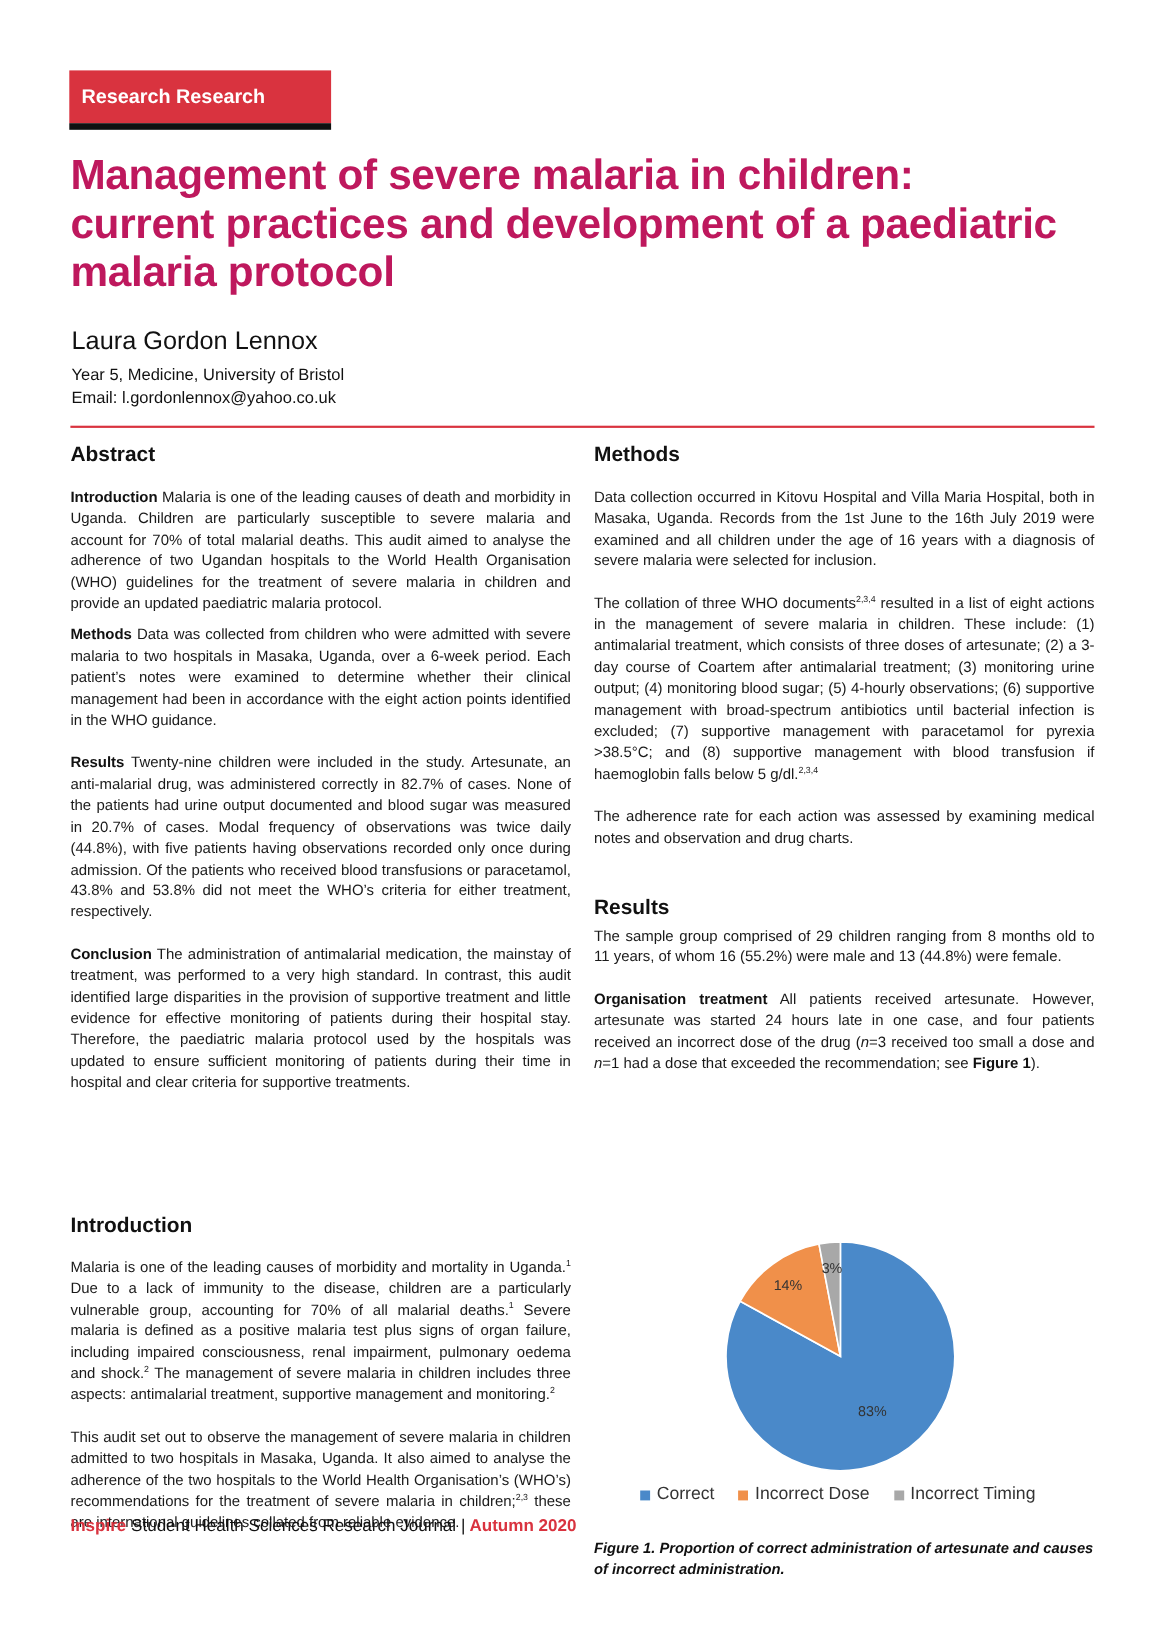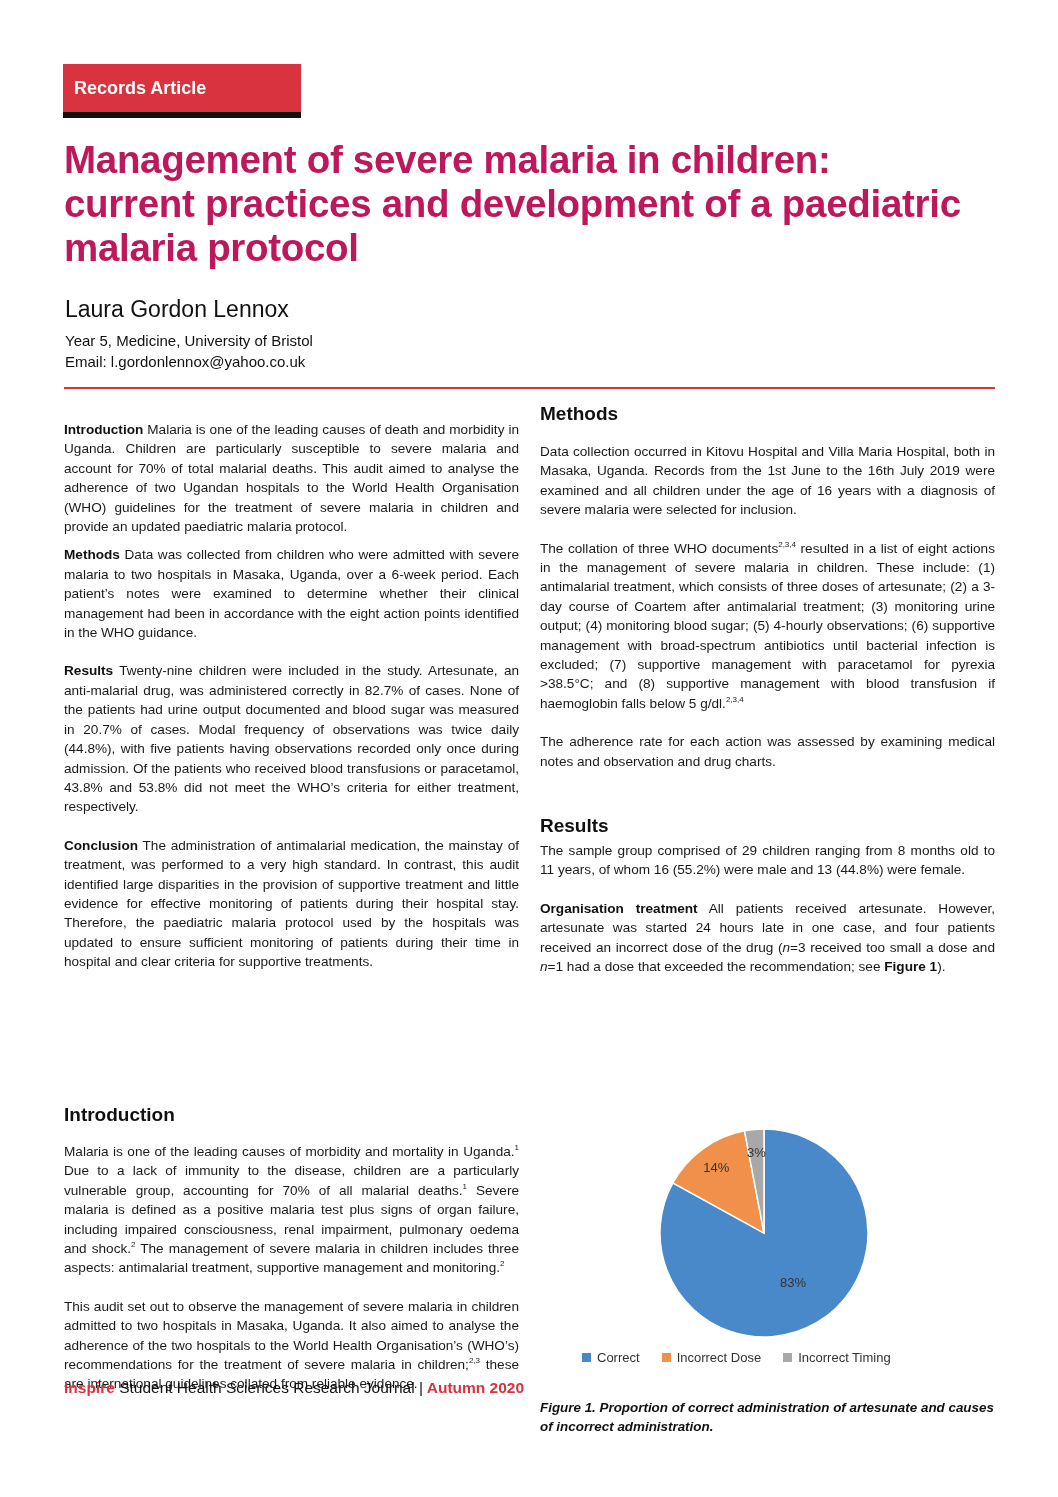--- a/index.html
+++ b/index.html
@@ -18,46 +18,47 @@
     .col { position: absolute; width: 455px; }
     .col-left { left: 64px; }
     .col-right { left: 540px; }
 
     h2 { font-family: "Liberation Sans", sans-serif; font-weight: bold; font-size: 19px; color: #111; }
     p.body { font-family: "Liberation Sans", sans-serif; font-size: 13.6px; line-height: 19.4px; text-align: justify; color: #1a1a1a; }
     p.body b { font-weight: bold; color: #111; }
     sup { font-size: 8px; line-height: 0; vertical-align: super; }
 
     .chart { position: absolute; left: 570px; top: 1115px; width: 420px; height: 260px; }
-    .legend { position: absolute; left: 582px; top: 1350px; font-family: "Liberation Sans", sans-serif; font-size: 13px; color: #333; display: flex; gap: 22px; }
+    .legend { position: absolute; left: 582px; top: 1350px; font-family: "Liberation Sans", sans-serif; font-size: 16px; color: #333; display: flex; gap: 22px; }
     .legend-item { display: flex; align-items: center; gap: 6px; }
     .swatch { width: 9px; height: 9px; display: inline-block; }
 
     .caption { position: absolute; left: 540px; top: 1398px; width: 458px; font-family: "Liberation Sans", sans-serif; font-weight: bold; font-size: 13.4px; line-height: 19px; color: #111; font-style: italic; }
 
     .footer { position: absolute; left: 64px; top: 1379px; font-family: "Liberation Sans", sans-serif; font-size: 15.5px; color: #111; }
     .footer .red { color: #d9333f; font-weight: bold; }
   </style>
 </head>
 <body>
 
 <div class="badge">
-  <div class="badge-red">Records Article</div>
+  <div class="badge-red">Research Research</div>
   <div class="badge-black"></div>
 </div>
 
 <h1 class="title">Management of severe malaria in children: current practices and development of a paediatric malaria protocol</h1>
 <div class="author">Laura Gordon Lennox</div>
 <div class="affil">
   <div>Year 5, Medicine, University of Bristol</div>
   <div>Email: l.gordonlennox@yahoo.co.uk</div>
 </div>
 <div class="rule"></div>
 
 <div class="col col-left" style="top:403px;">
+  <h2>Abstract</h2>
   <p class="body" style="margin-top:17px;"><b>Introduction</b> <span>Malaria is one of the leading causes of death and morbidity in Uganda. Children are particularly susceptible to severe malaria and account for 70% of total malarial deaths. This audit aimed to analyse the adherence of two Ugandan hospitals to the World Health Organisation (WHO) guidelines for the treatment of severe malaria in children and provide an updated paediatric malaria protocol.</span></p>
   <p class="body" style="margin-top:9px;"><b>Methods</b> <span>Data was collected from children who were admitted with severe malaria to two hospitals in Masaka, Uganda, over a 6-week period. Each patient’s notes were examined to determine whether their clinical management had been in accordance with the eight action points identified in the WHO guidance.</span></p>
   <p class="body" style="margin-top:19px;"><b>Results</b> <span>Twenty-nine children were included in the study. Artesunate, an anti-malarial drug, was administered correctly in 82.7% of cases. None of the patients had urine output documented and blood sugar was measured in 20.7% of cases. Modal frequency of observations was twice daily (44.8%), with five patients having observations recorded only once during admission. Of the patients who received blood transfusions or paracetamol, 43.8% and 53.8% did not meet the WHO’s criteria for either treatment, respectively.</span></p>
   <p class="body" style="margin-top:19px;"><b>Conclusion</b> <span>The administration of antimalarial medication, the mainstay of treatment, was performed to a very high standard. In contrast, this audit identified large disparities in the provision of supportive treatment and little evidence for effective monitoring of patients during their hospital stay. Therefore, the paediatric malaria protocol used by the hospitals was updated to ensure sufficient monitoring of patients during their time in hospital and clear criteria for supportive treatments.</span></p>
 </div>
 
 <div class="col col-left" style="top:1104px;">
   <h2>Introduction</h2>
   <p class="body" style="margin-top:16px;"><span>Malaria is one of the leading causes of morbidity and mortality in Uganda.</span><sup>1</sup><span> Due to a lack of immunity to the disease, children are a particularly vulnerable group, accounting for 70% of all malarial deaths.</span><sup>1</sup><span> Severe malaria is defined as a positive malaria test plus signs of organ failure, including impaired consciousness, renal impairment, pulmonary oedema and shock.</span><sup>2</sup><span> The management of severe malaria in children includes three aspects: antimalarial treatment, supportive management and monitoring.</span><sup>2</sup></p>
   <p class="body" style="margin-top:19px;"><span>This audit set out to observe the management of severe malaria in children admitted to two hospitals in Masaka, Uganda.  It also aimed to analyse the adherence of the two hospitals to the World Health Organisation’s (WHO’s) recommendations for the treatment of severe malaria in children;</span><sup>2,3</sup><span> these are international guidelines collated from reliable evidence.</span></p>

